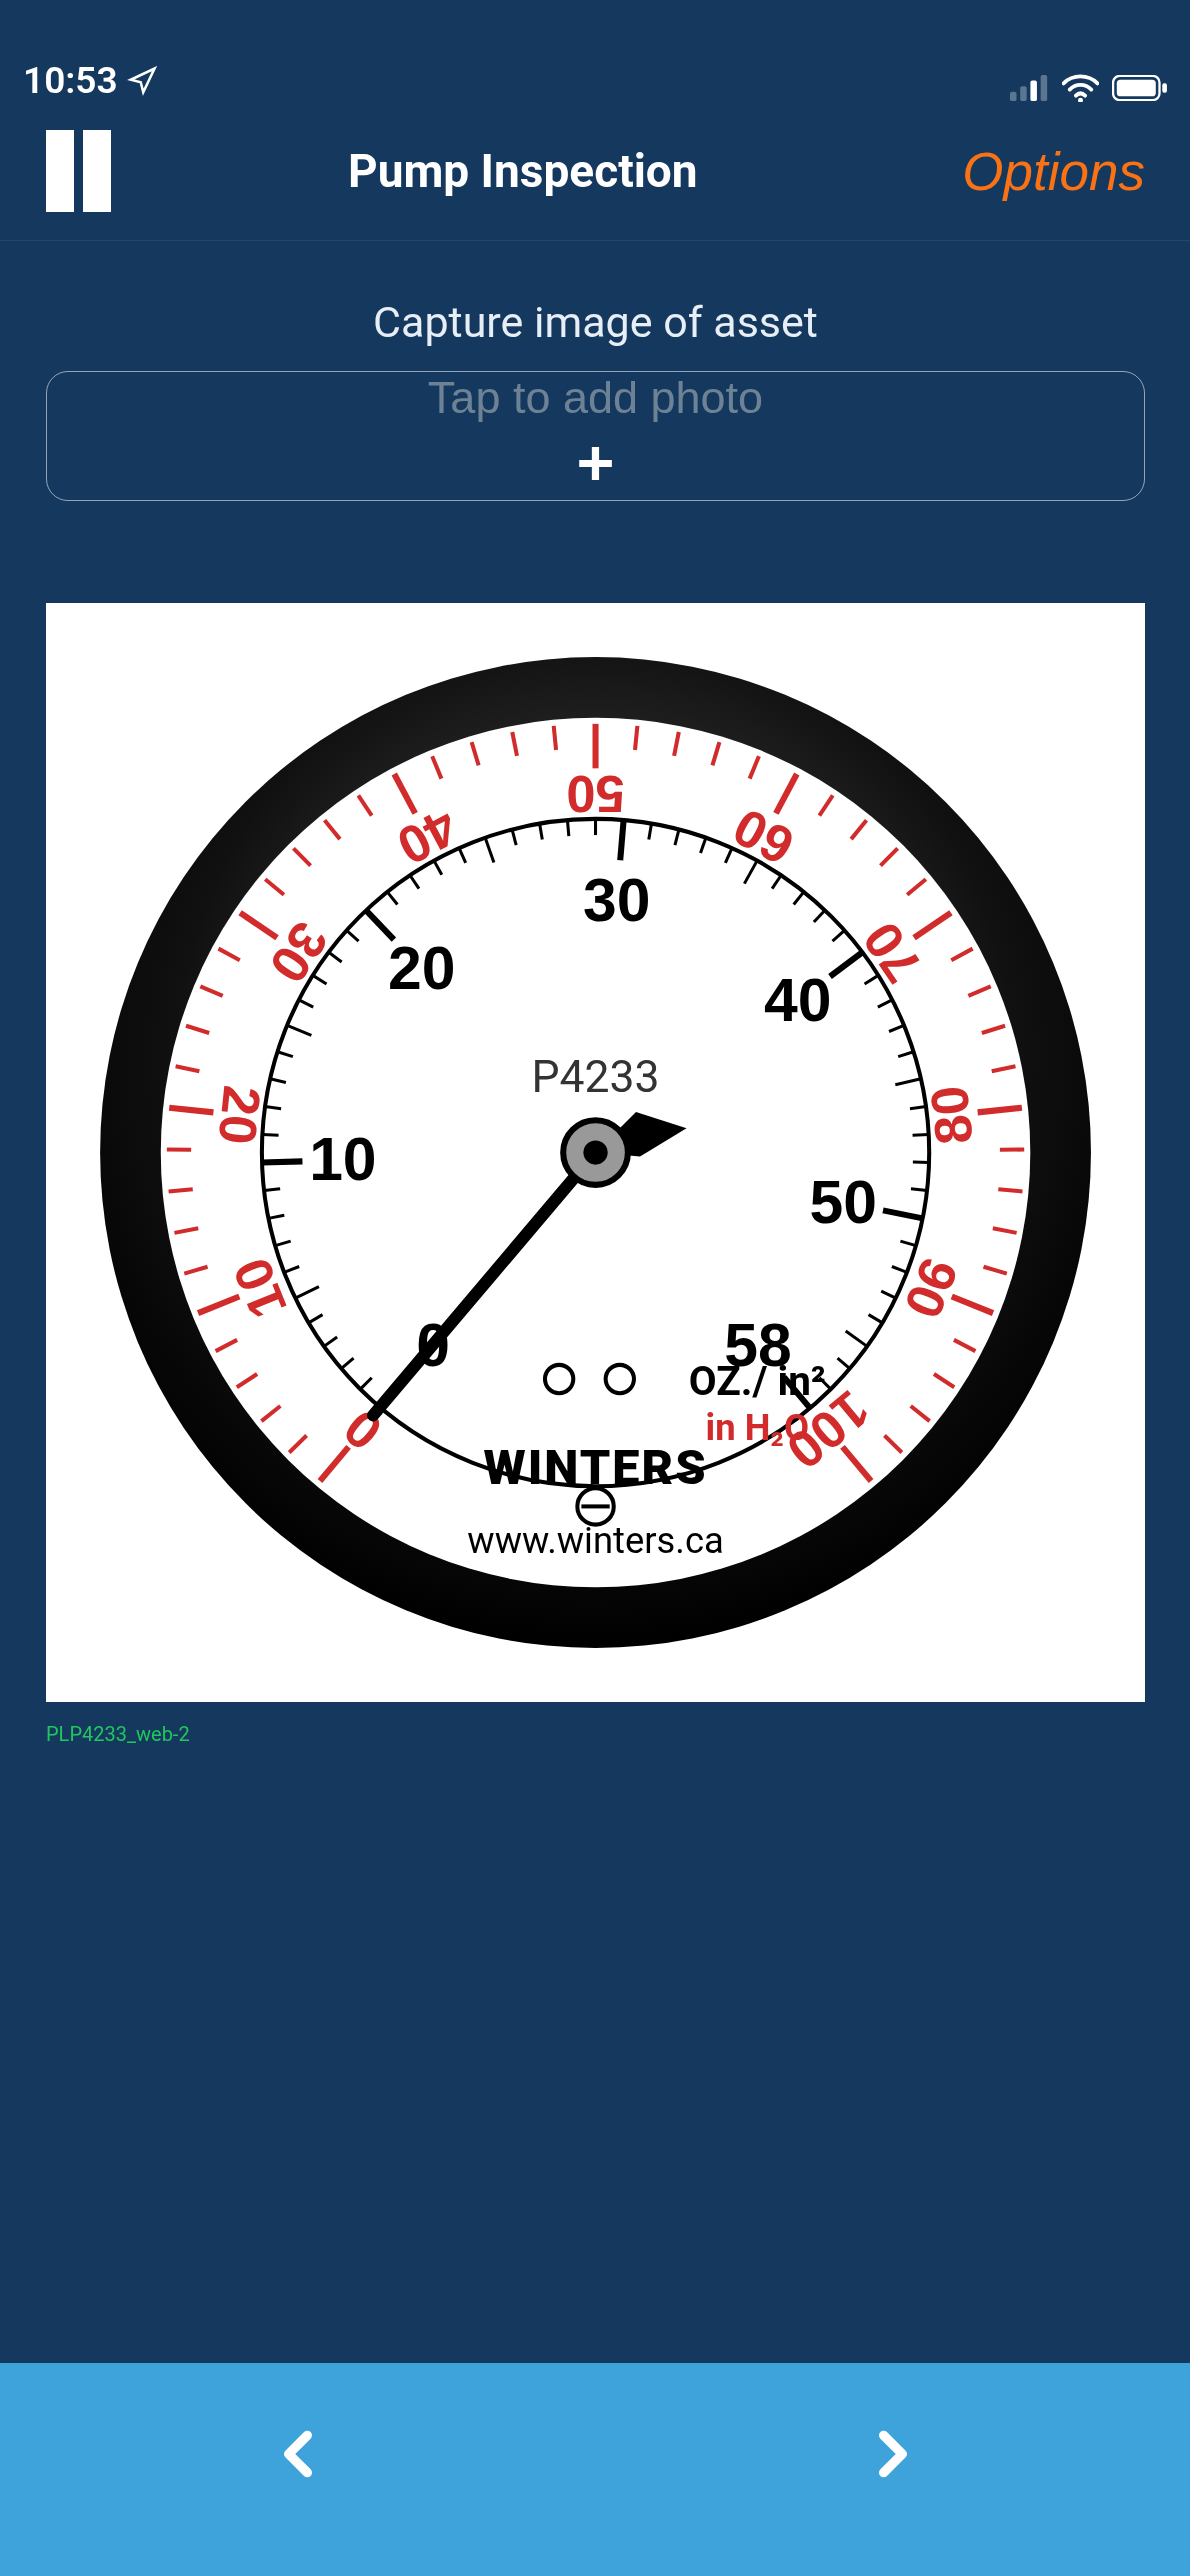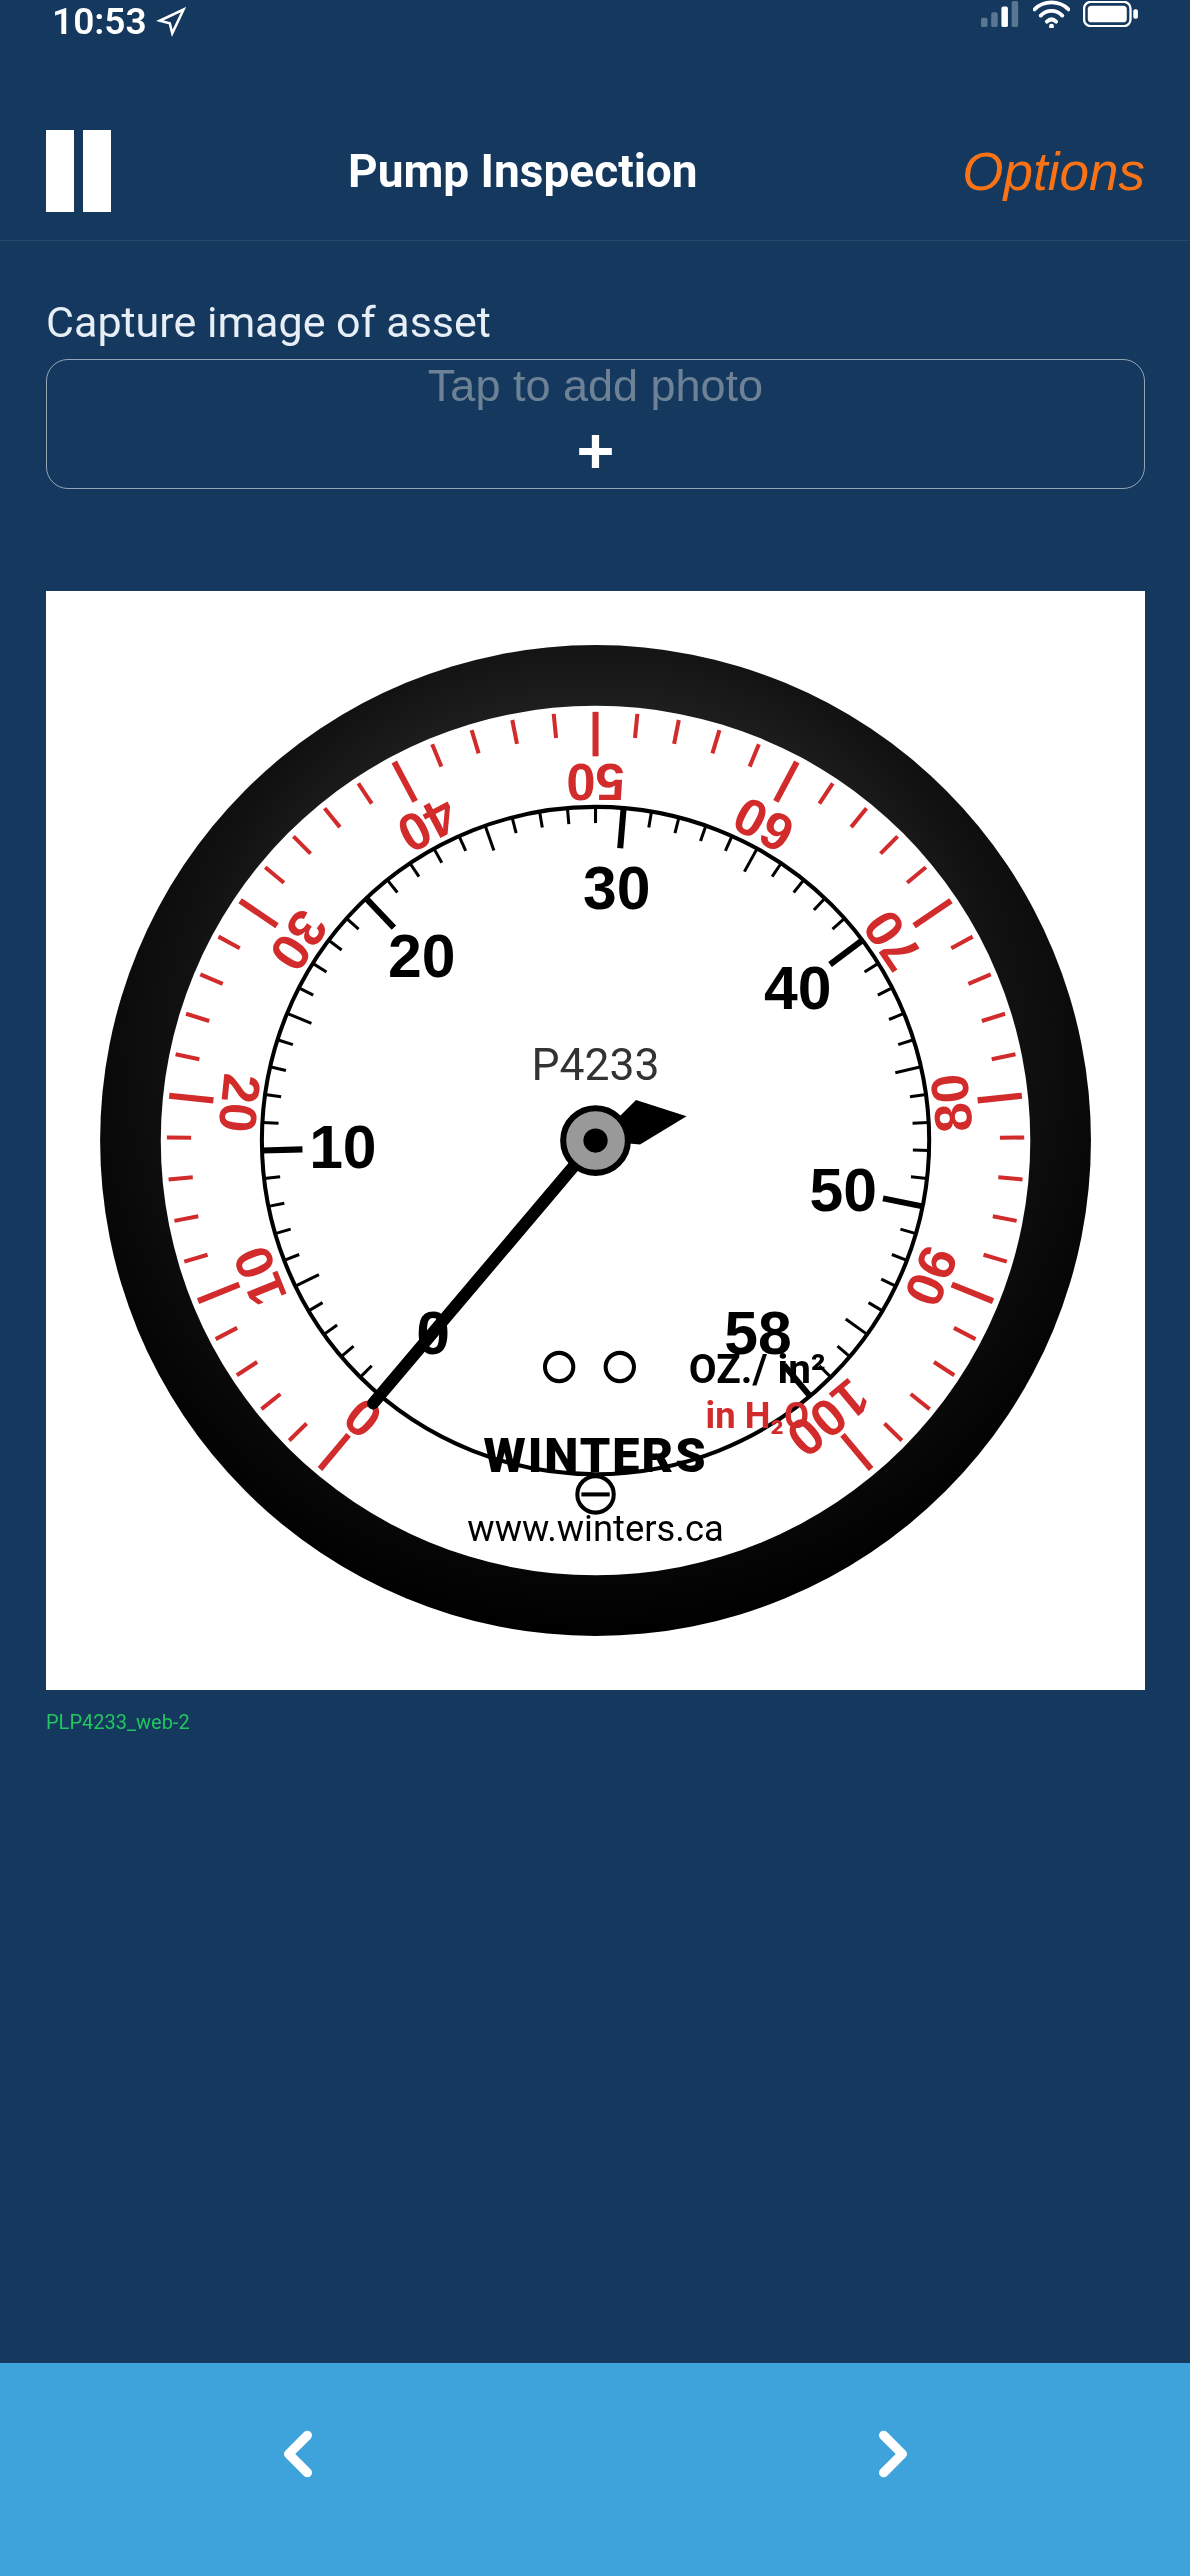--- a/index.html
+++ b/index.html
@@ -11,23 +11,23 @@
     width: 1191px;
     height: 2576px;
     position: relative;
     overflow: hidden;
   }
 
   
   .status-bar {
     height: 102px;
     display: flex;
-    align-items: flex-start;
+    align-items: flex-end;
     justify-content: space-between;
-    padding: 0 52px;
+    padding: 0 23px;
     font-size: 37px;
     font-weight: 600;
   }
   .status-left { display: flex; align-items: center; gap: 9.3px; }
   .status-right { display: flex; align-items: center; gap: 13px; }
 
   
   .header {
     height: 139px;
     display: flex;
@@ -62,21 +62,22 @@
   }
 
   
   .main {
     padding: 56px 46px 0 46px;
   }
   .section-label {
     font-size: 43px;
     font-weight: 400;
     color: #e8eef5;
-    margin-bottom: 12px;
+    margin-bottom: 24px;
+    text-align: center;
   }
   .section-desc {
     font-size: 50px;
     font-weight: 400;
     line-height: 1.3;
     color: #fff;
     margin-bottom: 83px;
   }
 
   .add-photo {

